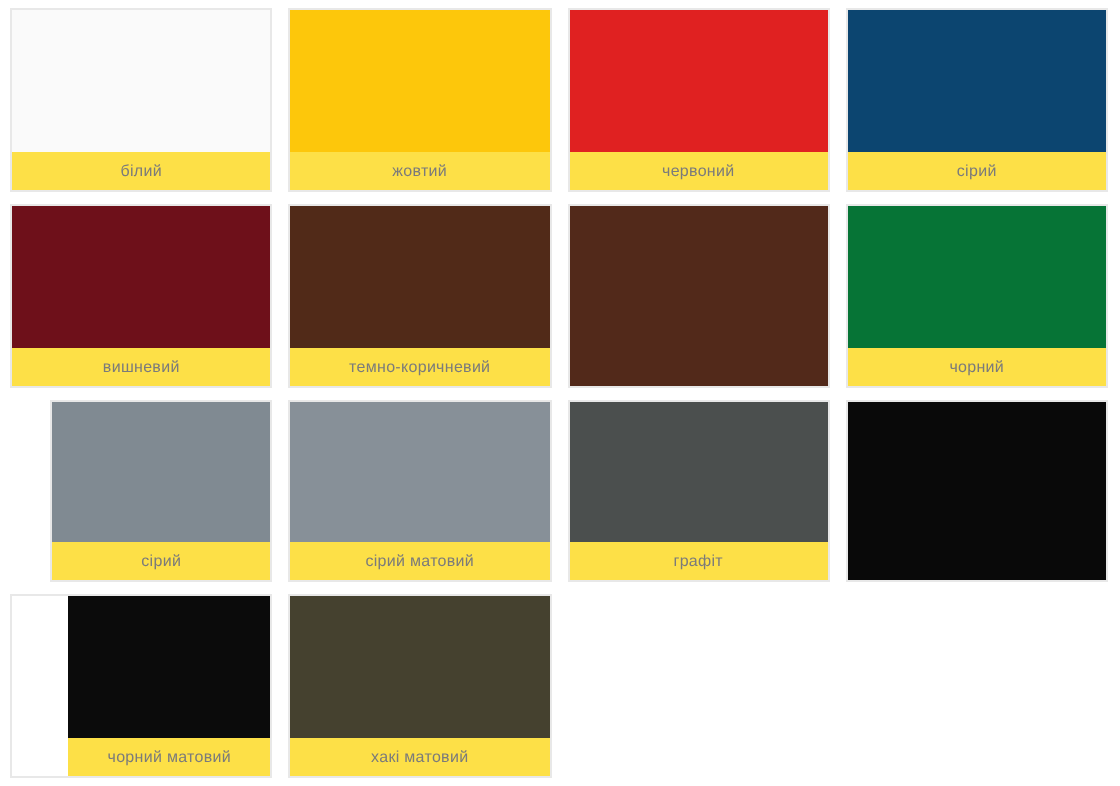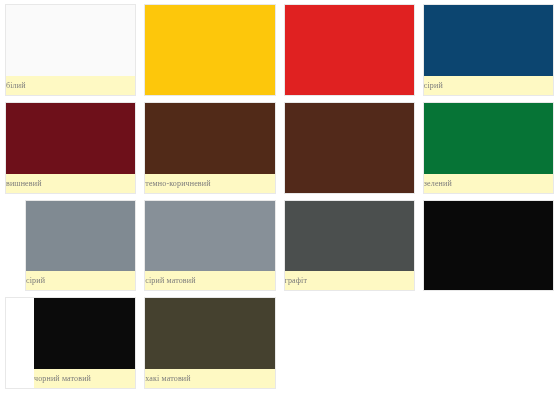--- a/index.html
+++ b/index.html
@@ -43,62 +43,63 @@
   .swatch-color {
     flex: 1 1 auto;
     width: 100%;
     min-height: 0;
   }
 
   .swatch-label {
     flex: 0 0 19px;
     height: 19px;
     line-height: 19px;
-    text-align: left;
+    text-align: center;
     font-size: 8px;
     color: #7b7b7b;
-    background: #fef9c3;
+    background: #fde047;
     white-space: nowrap;
     overflow: hidden;
     letter-spacing: 0.15px;
-    font-family: Liberation Serif, serif;
   }
 </style>
 </head>
 <body>
 
 <div class="palette-grid">
     <div class="swatch-card" style="border-color: rgb(232, 232, 232);">
       <div class="swatch-color" style="background: rgb(250, 250, 250);"></div>
       <div class="swatch-label">білий</div>
     </div>
     <div class="swatch-card" style="border-color: rgb(232, 232, 232);">
       <div class="swatch-color" style="background: rgb(253, 199, 11);"></div>
+      <div class="swatch-label">жовтий</div>
     </div>
     <div class="swatch-card" style="border-color: rgb(232, 232, 232);">
       <div class="swatch-color" style="background: rgb(224, 33, 33);"></div>
+      <div class="swatch-label">червоний</div>
     </div>
     <div class="swatch-card" style="border-color: rgb(232, 232, 232);">
       <div class="swatch-color" style="background: rgb(12, 69, 112);"></div>
       <div class="swatch-label">сірий</div>
     </div>
     <div class="swatch-card" style="border-color: rgb(232, 232, 232);">
       <div class="swatch-color" style="background: rgb(110, 16, 26);"></div>
       <div class="swatch-label">вишневий</div>
     </div>
     <div class="swatch-card" style="border-color: rgb(232, 232, 232);">
       <div class="swatch-color" style="background: rgb(81, 42, 24);"></div>
       <div class="swatch-label">темно-коричневий</div>
     </div>
     <div class="swatch-card" style="border-color: rgb(232, 232, 232);">
       <div class="swatch-color" style="background: rgb(82, 41, 26);"></div>
     </div>
     <div class="swatch-card" style="border-color: rgb(232, 232, 232);">
       <div class="swatch-color" style="background: rgb(6, 116, 54);"></div>
-      <div class="swatch-label">зелений</div>
+      <div class="swatch-label">чорний</div>
     </div>
     <div class="swatch-card" style="border-color: rgb(232, 232, 232); margin-left: 20px;">
       <div class="swatch-color" style="background: rgb(128, 138, 146);"></div>
       <div class="swatch-label">сірий</div>
     </div>
     <div class="swatch-card" style="border-color: rgb(232, 232, 232);">
       <div class="swatch-color" style="background: rgb(135, 144, 152);"></div>
       <div class="swatch-label">сірий матовий</div>
     </div>
     <div class="swatch-card" style="border-color: rgb(232, 232, 232);">

